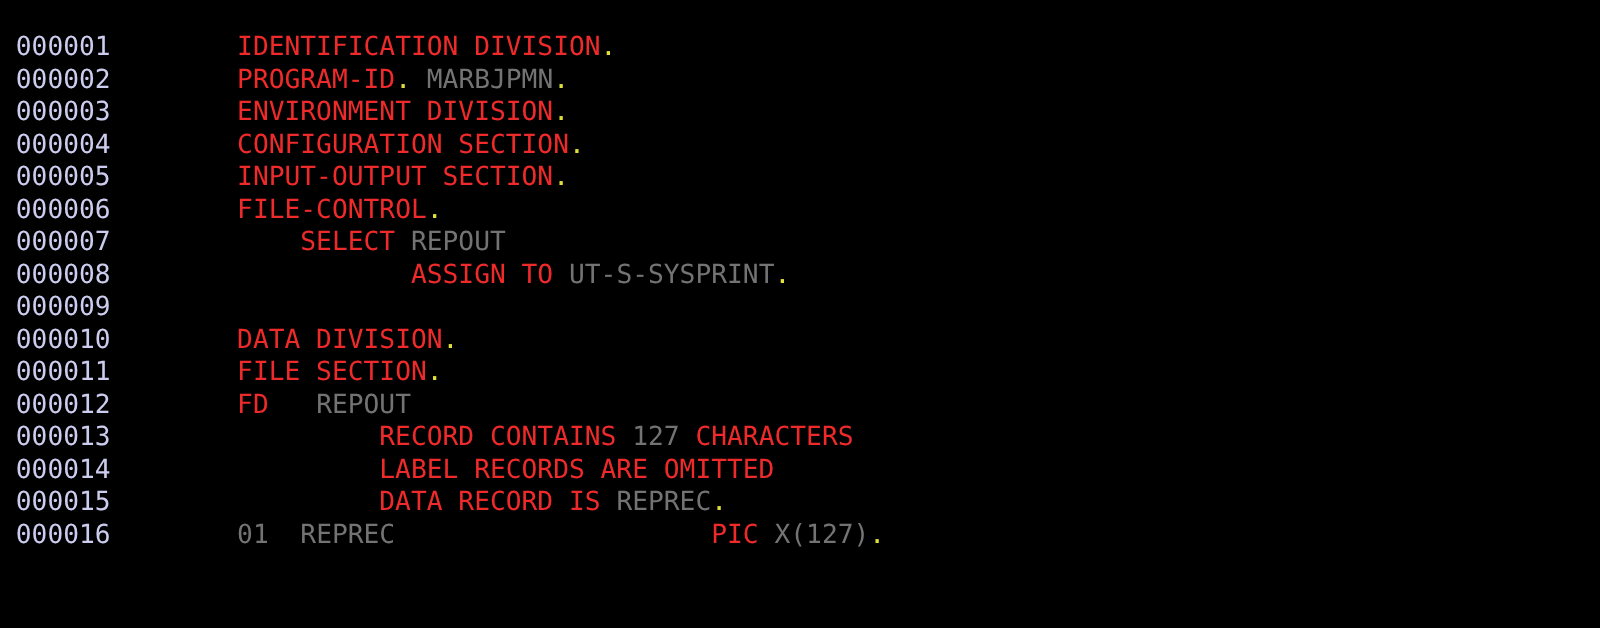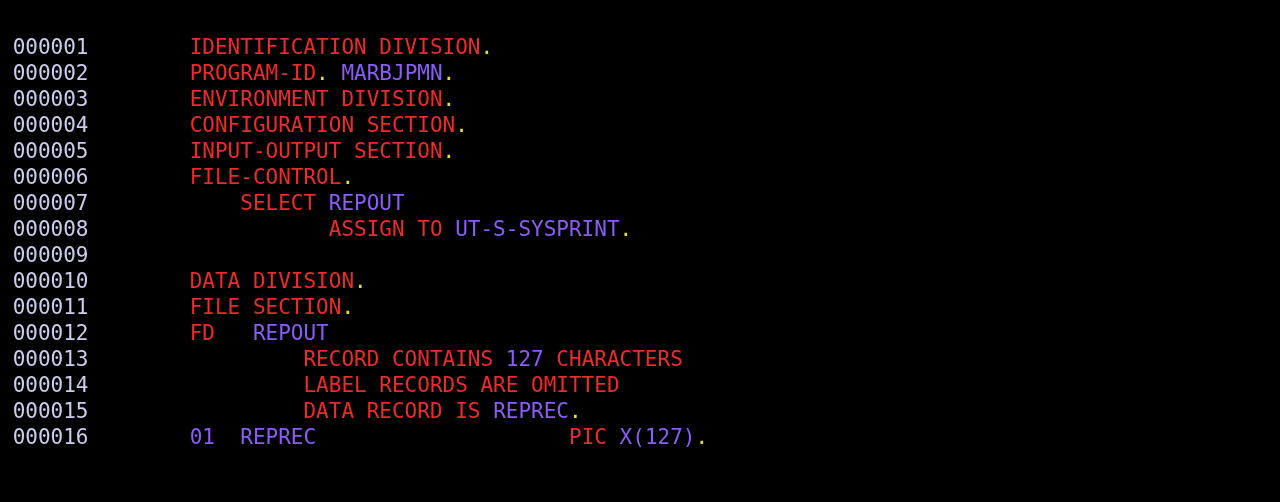--- a/index.html
+++ b/index.html
@@ -33,33 +33,33 @@
     line-height: 26px;
     white-space: pre;
     font-size: 21px;
     display: block;
     overflow: hidden;
   }
 
   
   .c-white   { color: #ccccee; }
   .c-red     { color: #ee2a2a; }
-  .c-green   { color: #8b5cf6; }
+  .c-green   { color: #737373; }
   .c-yellow  { color: #e0e03a; }
 
   
   #banner-row {
     height: 26px;
     line-height: 26px;
   }
 
   
   #code-area {
     position: absolute;
-    top: 34px;
+    top: 24px;
     left: 0;
     width: 1280px;
   }
 
   .code-line {
     height: 26px;
     line-height: 26px;
     white-space: pre;
     display: block;
   }

